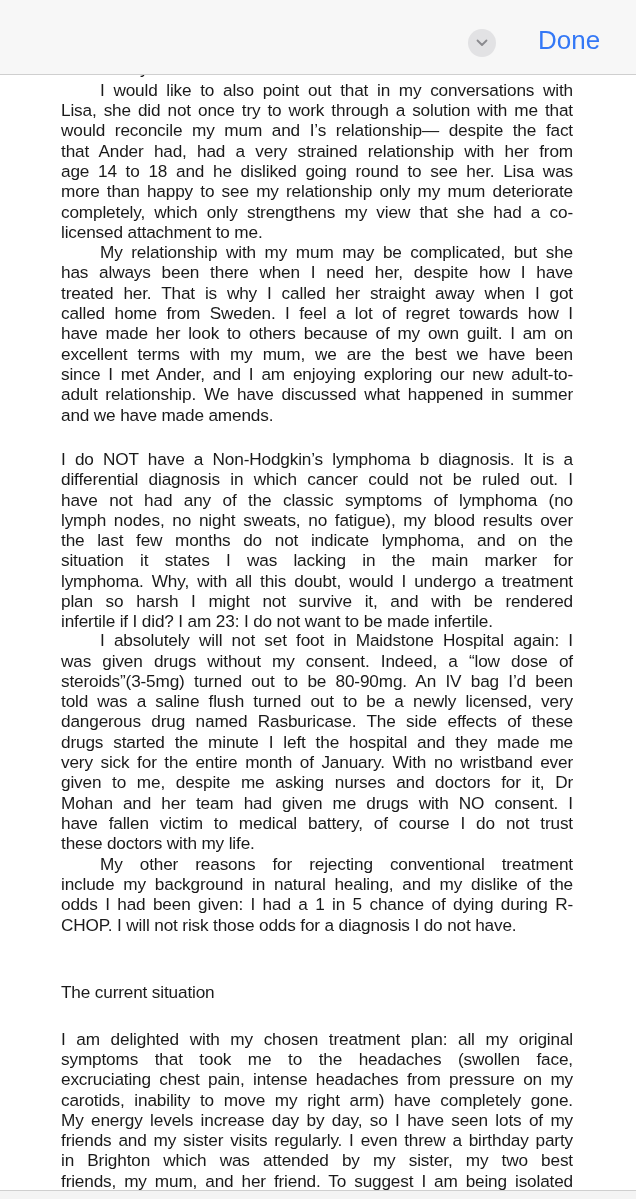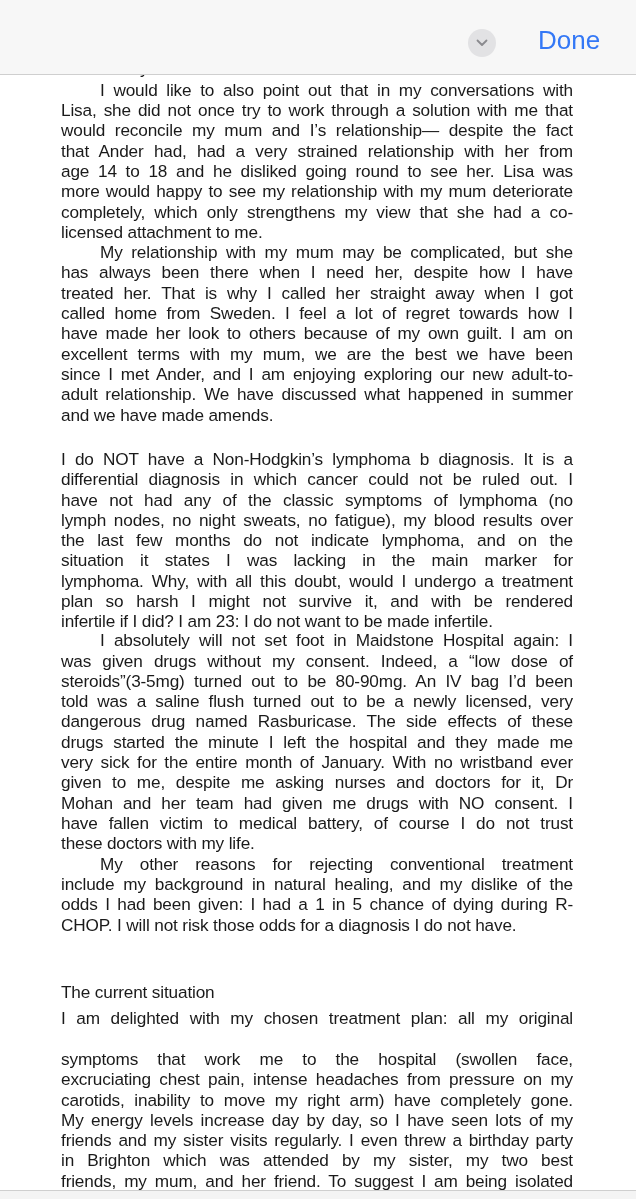--- a/index.html
+++ b/index.html
@@ -62,21 +62,21 @@
   <div class="line indent" style="top:58px;">
     <span style="margin-left:40px;">y</span>
   </div>
 
   <div>
     <div class="line indent" style="top:80px">I would like to also point out that in my conversations with</div>
     <div class="line" style="top:100px">Lisa, she did not once try to work through a solution with me that</div>
     <div class="line" style="top:120px">would reconcile my mum and I’s relationship— despite the fact</div>
     <div class="line" style="top:141px">that Ander had, had a very strained relationship with her from</div>
     <div class="line" style="top:161px">age 14 to 18 and he disliked going round to see her. Lisa was</div>
-    <div class="line" style="top:181px">more would happy to see my relationship with my mum deteriorate</div>
+    <div class="line" style="top:181px">more than happy to see my relationship only my mum deteriorate</div>
     <div class="line" style="top:202px">completely, which only strengthens my view that she had a co-</div>
     <div class="line last" style="top:222px">licensed attachment to me.</div>
   </div>
 
   <div>
     <div class="line indent" style="top:242px">My relationship with my mum may be complicated, but she</div>
     <div class="line" style="top:262px">has always been there when I need her, despite how I have</div>
     <div class="line" style="top:283px">treated her. That is why I called her straight away when I got</div>
     <div class="line" style="top:303px">called home from Sweden. I feel a lot of regret towards how I</div>
     <div class="line" style="top:323px">have made her look to others because of my own guilt. I am on</div>
@@ -115,22 +115,22 @@
   <div>
     <div class="line indent" style="top:854px">My other reasons for rejecting conventional treatment</div>
     <div class="line" style="top:874px">include my background in natural healing, and my dislike of the</div>
     <div class="line" style="top:894px">odds I had been given: I had a 1 in 5 chance of dying during R-</div>
     <div class="line last" style="top:915px">CHOP. I will not risk those odds for a diagnosis I do not have.</div>
   </div>
 
   <div class="line last" style="top:982px">The current situation</div>
 
   <div>
-    <div class="line" style="top:1008px">I am delighted with my chosen treatment plan: all my original</div>
-    <div class="line" style="top:1049px">symptoms that work me to the hospital (swollen face,</div>
+    <div class="line" style="top:1029px">I am delighted with my chosen treatment plan: all my original</div>
+    <div class="line" style="top:1049px">symptoms that took me to the headaches (swollen face,</div>
     <div class="line" style="top:1069px">excruciating chest pain, intense headaches from pressure on my</div>
     <div class="line" style="top:1090px">carotids, inability to move my right arm) have completely gone.</div>
     <div class="line" style="top:1110px">My energy levels increase day by day, so I have seen lots of my</div>
     <div class="line" style="top:1130px">friends and my sister visits regularly. I even threw a birthday party</div>
     <div class="line" style="top:1150px">in Brighton which was attended by my sister, my two best</div>
     <div class="line" style="top:1171px">friends, my mum, and her friend. To suggest I am being isolated</div>
   </div>
 </div>
 
 <div class="footer"></div>

